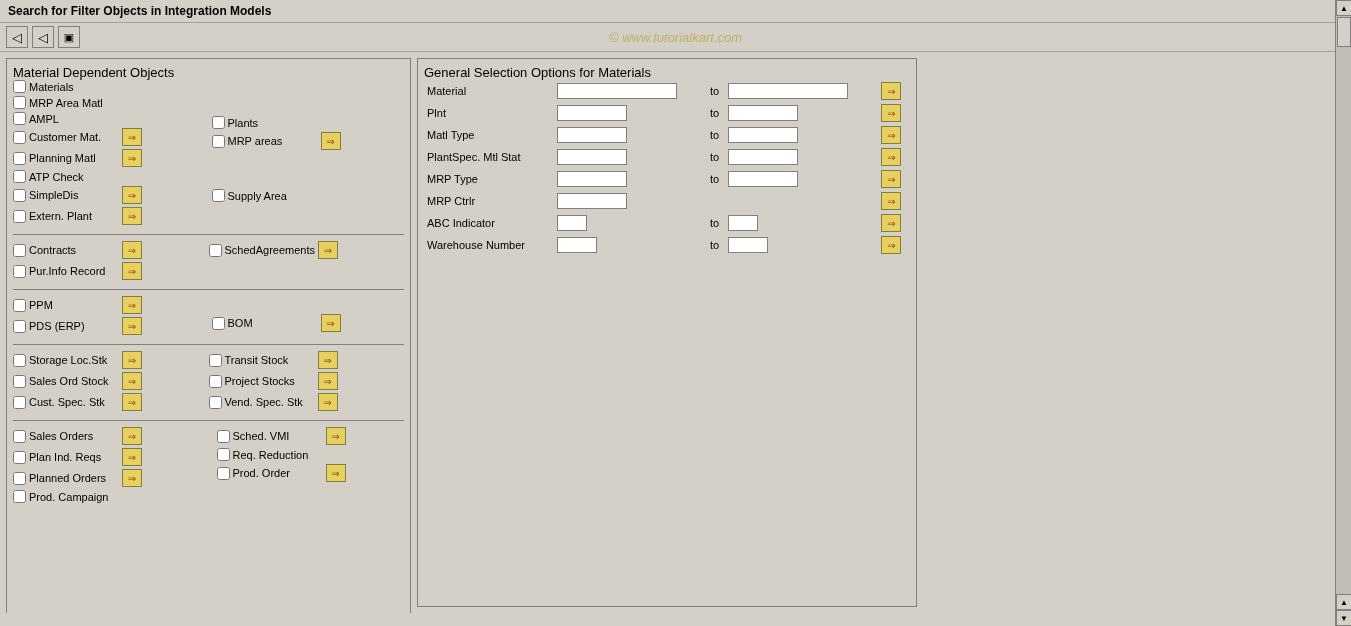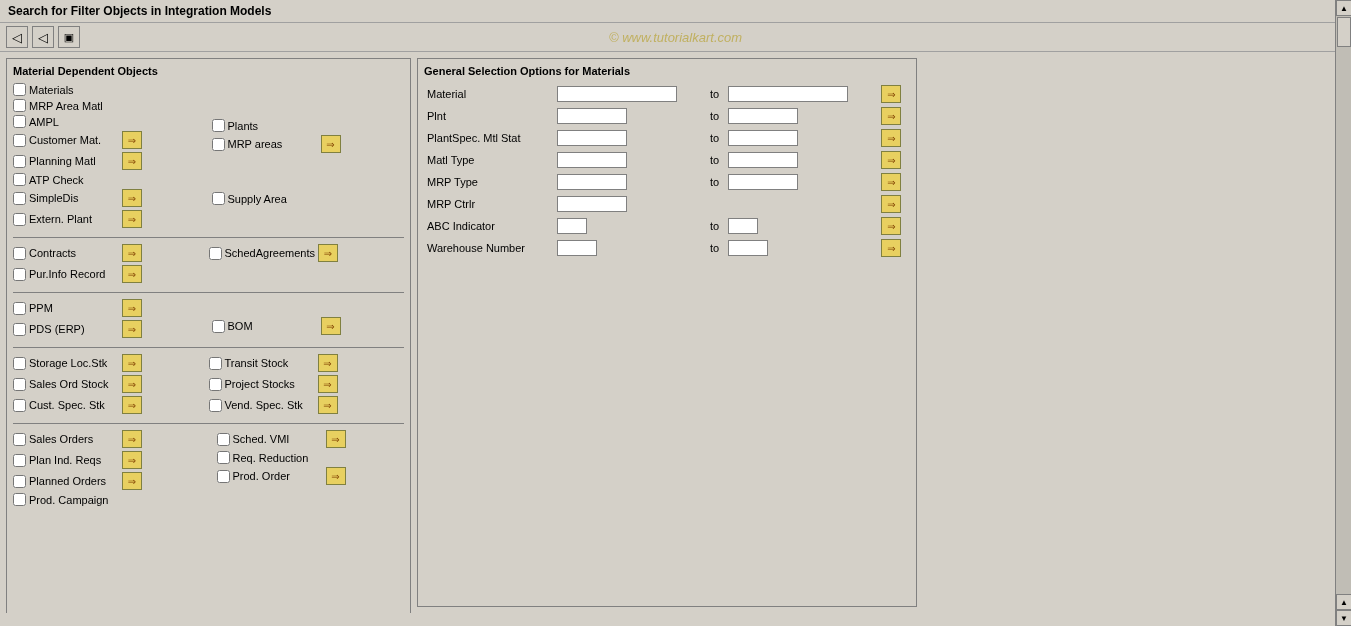--- a/index.html
+++ b/index.html
@@ -61,23 +61,22 @@
     }
     .panel-left {
       width: 405px;
       min-height: 560px;
     }
     .panel-right {
       width: 500px;
       min-height: 300px;
     }
     .panel-title {
-      font-weight: bold;
-      font-size: 11px;
-      margin-bottom: 6px;
+      font-weight: normal;
+      font-size: 13px;
       color: #000;
     }
     .checkbox-row {
       display: flex;
       align-items: center;
       margin-bottom: 3px;
       gap: 3px;
     }
     .checkbox-row input[type="checkbox"] {
       width: 13px;
@@ -422,35 +421,35 @@
           <td class="to-label">to</td>
           <td>
             <input type="text" class="field-input" value="" style="">
           </td>
           <td>
             <button class="arrow-btn">⇒</button>
           </td>
         </tr>
 
         <tr>
+          <td class="field-label">Matl Type</td>
+          <td>
+            <input type="text" class="field-input" value="" style="">
+          </td>
+          <td class="to-label">to</td>
+          <td>
+            <input type="text" class="field-input" value="" style="">
+          </td>
+          <td>
+            <button class="arrow-btn">⇒</button>
+          </td>
+        </tr>
+
+        <tr>
           <td class="field-label">PlantSpec. Mtl Stat</td>
-          <td>
-            <input type="text" class="field-input" value="" style="">
-          </td>
-          <td class="to-label">to</td>
-          <td>
-            <input type="text" class="field-input" value="" style="">
-          </td>
-          <td>
-            <button class="arrow-btn">⇒</button>
-          </td>
-        </tr>
-
-        <tr>
-          <td class="field-label">Matl Type</td>
           <td>
             <input type="text" class="field-input" value="" style="">
           </td>
           <td class="to-label">to</td>
           <td>
             <input type="text" class="field-input" value="" style="">
           </td>
           <td>
             <button class="arrow-btn">⇒</button>
           </td>

